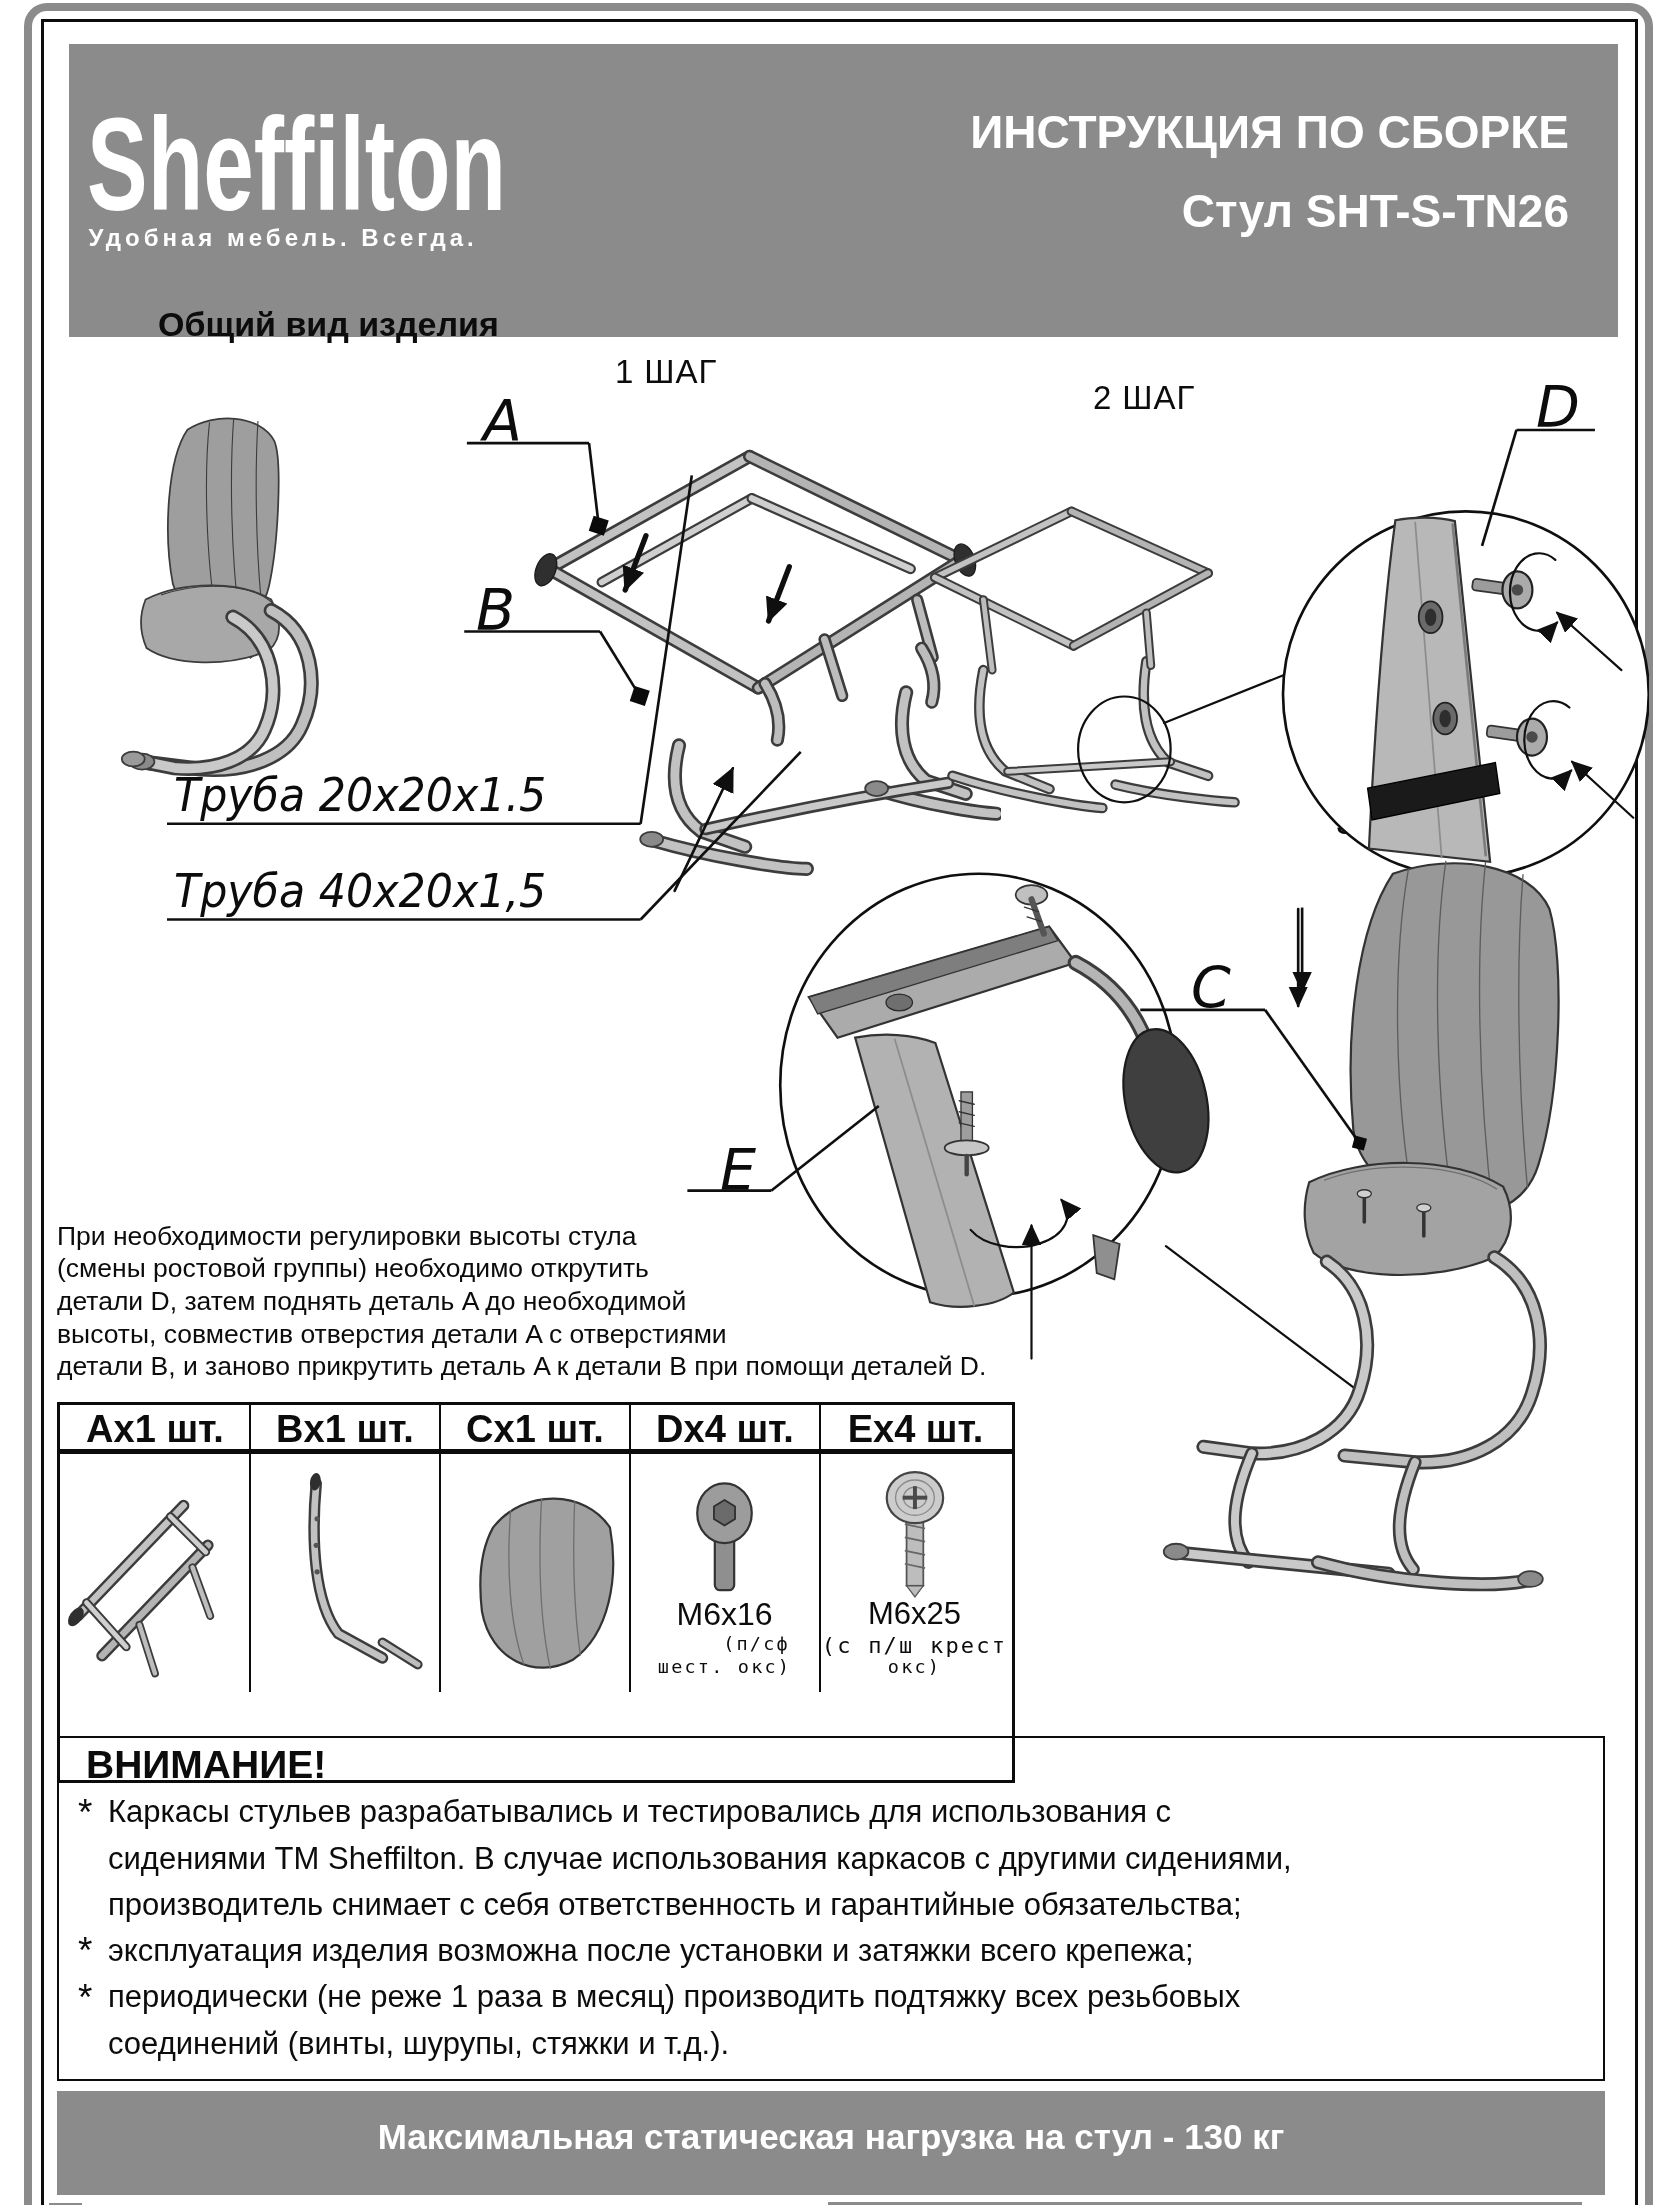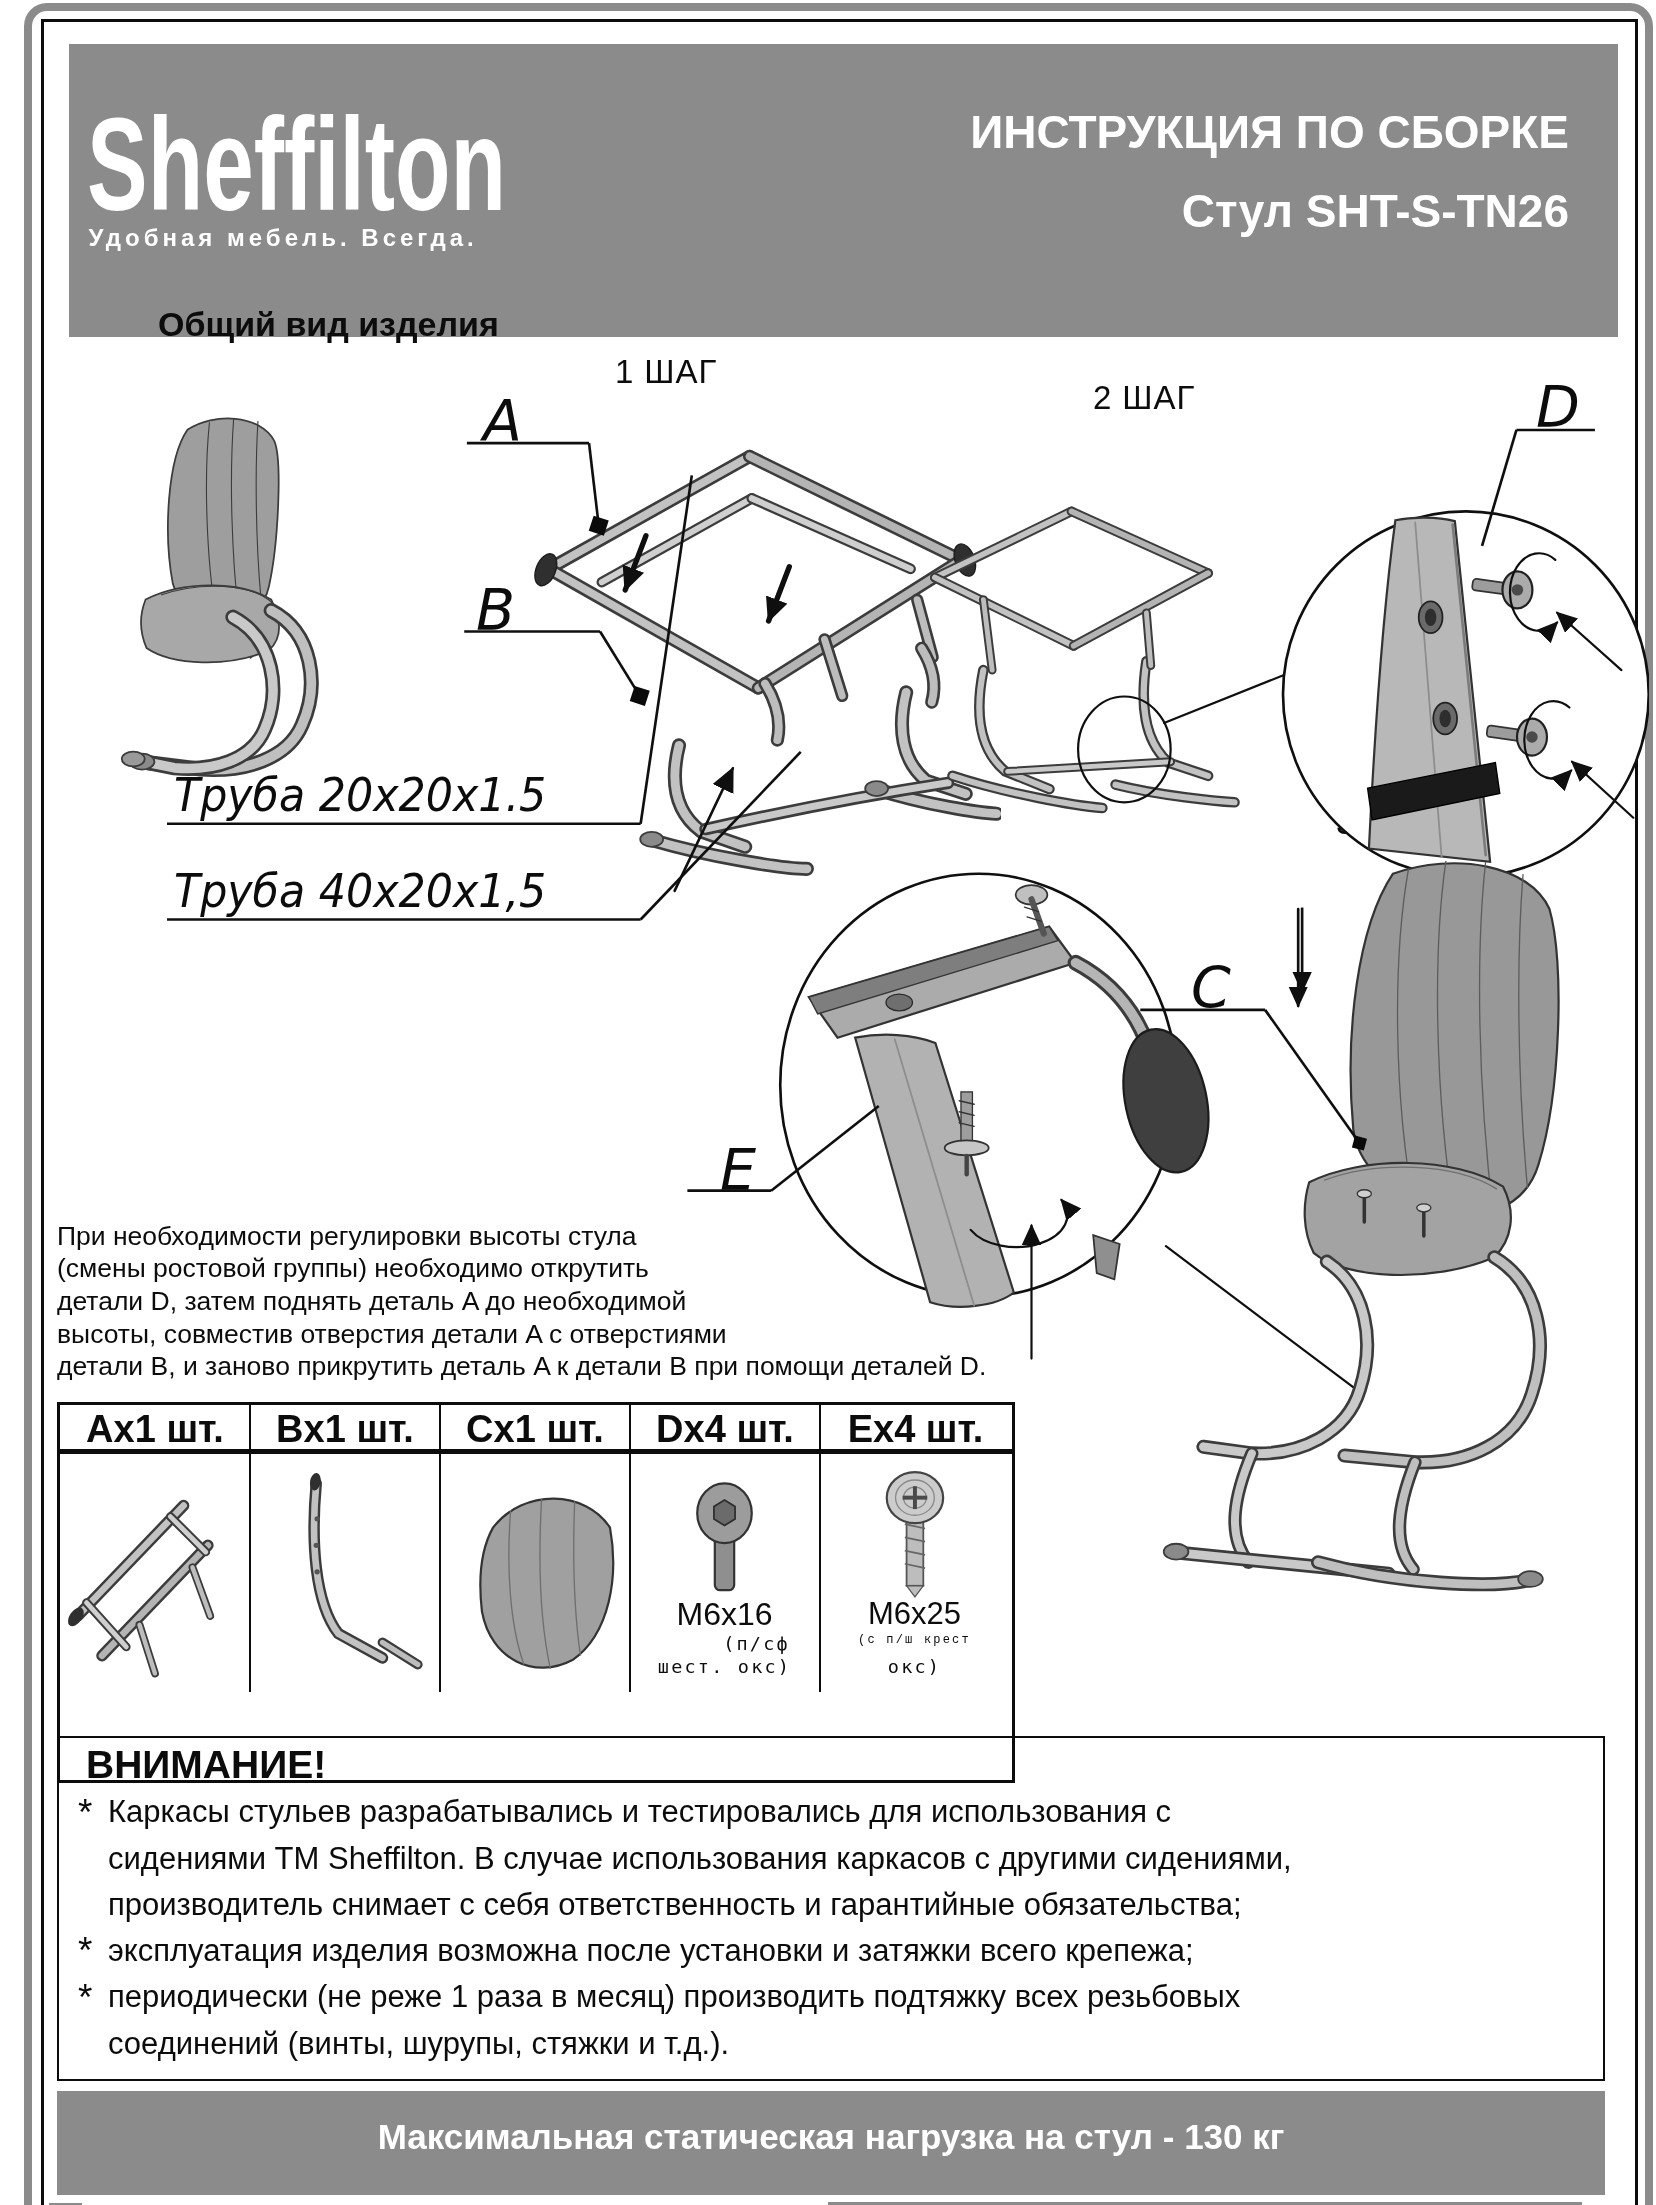--- a/index.html
+++ b/index.html
@@ -365,21 +365,21 @@
     <ellipse cx="215" cy="90" rx="44" ry="40" fill="none" stroke="#8a8a8a" stroke-width="3"></ellipse>
     <ellipse cx="215" cy="90" rx="26" ry="24" fill="none" stroke="#8a8a8a" stroke-width="3"></ellipse>
     <line x1="215" y1="64" x2="215" y2="116" stroke="#4a4a4a" stroke-width="9"></line>
     <line x1="187" y1="90" x2="243" y2="90" stroke="#4a4a4a" stroke-width="9"></line>
   </svg>
 
   <div class="abs txt ctr" style="left:570px;top:191px;width:189px;font-size:32px;">M6x16</div>
   <div class="abs txt ctr mono" style="left:570px;top:228px;width:189px;font-size:18.5px;margin-left:32px;">(п/сф</div>
   <div class="abs txt ctr mono" style="left:570px;top:251px;width:189px;font-size:18.5px;">шест. окс)</div>
   <div class="abs txt ctr" style="left:760px;top:191px;width:189px;font-size:31px;">M6x25</div>
-  <div class="abs txt ctr mono" style="left:760px;top:228px;width:189px;font-size:12px;font-family:Liberation Mono, monospace;">(с п/ш крест</div>
+  <div class="abs txt ctr mono" style="left:760px;top:228px;width:189px;font-size:22px;">(с п/ш крест</div>
   <div class="abs txt ctr mono" style="left:760px;top:251px;width:189px;font-size:18.5px;">окс)</div>
 </div>
 
 <div class="abs" style="left:57px;top:1736px;width:1548px;height:345px;border:2.6px solid #0c0c0c;box-sizing:border-box;"></div>
 <div class="abs txt bold" style="left:86px;top:1743px;font-size:39px;">ВНИМАНИЕ!</div>
 <div class="abs txt att-mark" style="left:78px;top:1792px;">*</div>
 <div class="abs txt att-line" style="left:108px;top:1794px;">Каркасы стульев разрабатывались и тестировались для использования с</div>
 <div class="abs txt att-line" style="left:108px;top:1841px;">сидениями ТМ Sheffilton. В случае использования каркасов с другими сидениями,</div>
 <div class="abs txt att-line" style="left:108px;top:1887px;">производитель снимает с себя ответственность и гарантийные обязательства;</div>
 <div class="abs txt att-mark" style="left:78px;top:1930px;">*</div>

